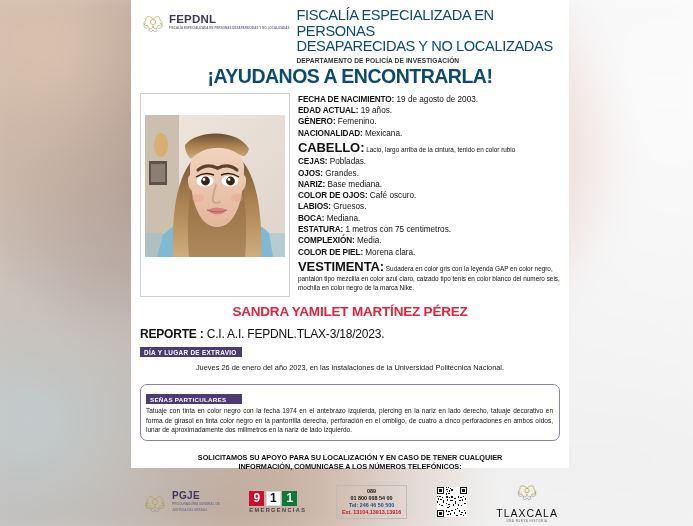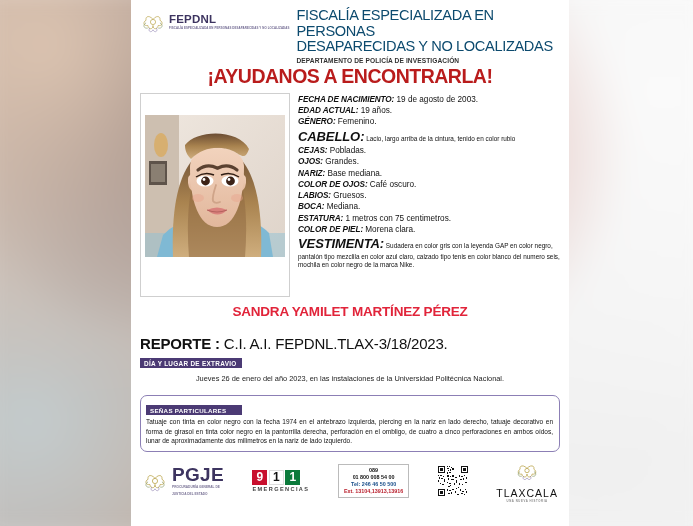--- a/index.html
+++ b/index.html
@@ -23,61 +23,61 @@
       radial-gradient(circle at 30% 92%, rgba(186,150,128,0.9) 0%, rgba(0,0,0,0) 40%),
       radial-gradient(circle at 92% 20%, rgba(250,250,250,1) 0%, rgba(0,0,0,0) 45%),
       radial-gradient(circle at 88% 82%, rgba(240,240,240,1) 0%, rgba(0,0,0,0) 48%),
       linear-gradient(100deg, #cbb8ad 0%, #b9a7a4 20%, #d8bfb4 42%, #efefef 62%, #f7f7f7 100%);
     filter: blur(14px);
     transform: scale(1.08);
   }
   
   #poster {
     position: absolute;
-    left: 131px; top: 0; width: 438px; height: 526px;
+    left: 131px; top: 0; width: 438px; height: 468px;
     background: #ffffff;
     padding: 5px 9px 0 9px;
   }
   
   .header { display: flex; align-items: flex-start; gap: 7px; padding-top: 2px; }
   .fepdnl-logo { display: flex; align-items: center; gap: 3px; padding-top: 2px; flex: 0 0 auto; }
   .mandala { width: 26px; height: 26px; flex: 0 0 auto; }
   .fep-text { line-height: 1; }
   .fep-name { font-size: 11.5px; font-weight: bold; color: #3d3460; letter-spacing: .2px; }
   .fep-sub { font-size: 2.9px; font-weight: bold; color: #6f6790; line-height: 1.5; margin-top: 1px; letter-spacing: .1px; }
   .title-block { flex: 1; padding-top: 1px; }
   .title-main { font-size: 14.6px; font-weight: normal; color: #0c4a6e; line-height: 1.07; letter-spacing: -0.35px; }
   .title-dept { font-size: 6.6px; font-weight: bold; color: #333; letter-spacing: .1px; margin-top: 2.5px; }
   
   .headline {
-    text-align: center; color: #b91c1c; font-weight: bold;
+    text-align: center; color: #0c4a6e; font-weight: bold;
     font-size: 19.5px; letter-spacing: -0.5px; margin-top: 3px; line-height: 1;
   }
   
   .body-cols { display: flex; gap: 8px; margin-top: 6px; }
   .photo-frame {
     width: 150px; height: 204px; background: #fff;
     border: 1px solid #cfcfcf; flex: 0 0 auto;
     display: flex; align-items: flex-start; justify-content: center;
     padding: 21px 4px 0 4px;
   }
   .photo { width: 142px; height: 142px; overflow: hidden; position: relative; }
   .photo svg { display: block; }
   .facts { flex: 1; padding-top: 1px; }
   .fact { font-size: 8.2px; color: #111; line-height: 1.38; }
-  .fact b { font-weight: bold; letter-spacing: -0.1px; font-style: italic; }
+  .fact b { font-weight: bold; letter-spacing: -0.1px; }
   .fact .val { font-weight: normal; }
   .fact.small { font-size: 6.4px; line-height: 1.32; }
   .fact.small b { font-size: 13px; }
   
   .victim-name {
     text-align: center; color: #e1243a; font-weight: bold;
     font-size: 13.5px; letter-spacing: -0.2px; margin-top: 7px;
   }
-  .report-line { font-size: 15px; color: #111; margin-top: 16px; letter-spacing: -0.2px; }
+  .report-line { font-size: 12px; color: #111; margin-top: 8px; letter-spacing: -0.2px; }
   .report-line b { font-weight: bold; }
   .tag {
     display: inline-block; background: #4b3a74; color: #fff;
     font-size: 6.4px; font-weight: bold; letter-spacing: .3px;
     padding: 1.5px 5px 1.5px 4px; margin-top: 3px;
   }
   .plain-line { font-size: 7.4px; color: #222; margin-top: 4px; text-align: center; }
   
   .senas-box {
     margin-top: 12px; border: 1px solid #8c7fb5; border-radius: 7px;
@@ -91,21 +91,21 @@
   .senas-text { font-size: 6.5px; color: #111; line-height: 1.45; text-align: justify; }
   
   .cta {
     text-align: center; font-size: 7.3px; font-weight: bold; color: #111;
     line-height: 1.35; margin-top: 12px; letter-spacing: -0.05px;
   }
   
   .footer { display: flex; align-items: center; justify-content: space-between; margin-top: 8px; padding: 0 2px; }
   .pgje { display: flex; align-items: center; gap: 4px; }
   .pgje-text { line-height: 1; }
-  .pgje-name { font-size: 19px; font-weight: bold; color: #3d3460; letter-spacing: .3px; }
+  .pgje-name { font-size: 10px; font-weight: bold; color: #3d3460; letter-spacing: .3px; }
   .pgje-sub { font-size: 3.2px; font-weight: bold; color: #7a7396; line-height: 1.6; margin-top: 1px; }
   .nine11 { text-align: center; }
   .nine11-row { display: flex; gap: 1.5px; }
   .nine11-d {
     width: 15px; height: 15px; color: #fff; font-weight: bold;
     font-size: 12px; display: flex; align-items: center; justify-content: center;
     font-family: "Liberation Sans", sans-serif;
   }
   .nine11-d.r { background: #c8102e; }
   .nine11-d.w { background: #ffffff; color: #111; border: 1px solid #ddd; }
@@ -220,28 +220,30 @@
             <ellipse cx="92" cy="83" rx="6" ry="4" fill="#e8a58e" opacity="0.45"></ellipse>
           </g>
         </svg>
       </div>
     </div>
 
     <div class="facts">
       <div class="fact"><b>FECHA DE NACIMIENTO:</b> <span class="val">19 de agosto de 2003.</span></div>
       <div class="fact"><b>EDAD ACTUAL:</b> <span class="val">19 años.</span></div>
       <div class="fact"><b>GÉNERO:</b> <span class="val">Femenino.</span></div>
+      <div class="fact"><b>NACIONALIDAD:</b> <span class="val">Mexicana.</span></div>
       <div class="fact small"><b>CABELLO:</b> <span class="val">Lacio, largo arriba de la cintura, tenido en color rubio</span></div>
       <div class="fact"><b>CEJAS:</b> <span class="val">Pobladas.</span></div>
       <div class="fact"><b>OJOS:</b> <span class="val">Grandes.</span></div>
       <div class="fact"><b>NARIZ:</b> <span class="val">Base mediana.</span></div>
       <div class="fact"><b>COLOR DE OJOS:</b> <span class="val">Café oscuro.</span></div>
       <div class="fact"><b>LABIOS:</b> <span class="val">Gruesos.</span></div>
       <div class="fact"><b>BOCA:</b> <span class="val">Mediana.</span></div>
       <div class="fact"><b>ESTATURA:</b> <span class="val">1 metros con 75 centimetros.</span></div>
+      <div class="fact"><b>COMPLEXIÓN:</b> <span class="val">Media.</span></div>
       <div class="fact"><b>COLOR DE PIEL:</b> <span class="val">Morena clara.</span></div>
       <div class="fact small"><b>VESTIMENTA:</b> <span class="val">Sudadera en color gris con la leyenda GAP en color negro, pantalón tipo mezclila en color azul claro, calzado tipo tenis en color blanco del numero seis, mochila en color negro de la marca Nike.</span></div>
     </div>
   </div>
 
   
   <div class="victim-name">SANDRA YAMILET MARTÍNEZ PÉREZ</div>
   <div class="report-line">
     <b>REPORTE :</b>
     <span>C.I. A.I. FEPDNL.TLAX-3/18/2023.</span>
@@ -249,20 +251,24 @@
   <div class="tag">DÍA Y LUGAR  DE EXTRAVIO</div>
   <div class="plain-line">Jueves 26 de enero del año 2023, en las instalaciones de la Universidad Politécnica Nacional.</div>
 
   
   <div class="senas-box">
     <div class="senas-tag">SEÑAS PARTICULARES</div>
     <div class="senas-text">Tatuaje con tinta en color negro con la fecha 1974 en el antebrazo izquierda, piercing en la nariz en lado derecho, tatuaje decorativo en forma de girasol en tinta color negro en la pantorrilla derecha, perforación en el ombligo, de cuatro a cinco perforaciones en ambos oídos, lunar de aproximadamente dos milimetros en la nariz de lado izquierdo.</div>
   </div>
 
   
+  <div class="cta">
+    <div>SOLICITAMOS SU APOYO PARA SU LOCALIZACIÓN Y EN CASO DE TENER CUALQUIER</div>
+    <div>INFORMACIÓN, COMUNICASE A LOS NÚMEROS TELEFÓNICOS:</div>
+  </div>
 
   
   <div class="footer">
 
     <div class="pgje">
       <svg class="mandala" viewBox="0 0 60 60">
         <g fill="none" stroke="#b9a34a" stroke-width="1.8">
           <circle cx="30" cy="30" r="6"></circle>
           <path d="M30 24 C22 14 12 16 14 26 C6 30 8 40 18 38 C20 48 30 48 30 38"></path>
           <path d="M30 24 C38 14 48 16 46 26 C54 30 52 40 42 38 C40 48 30 48 30 38"></path>

